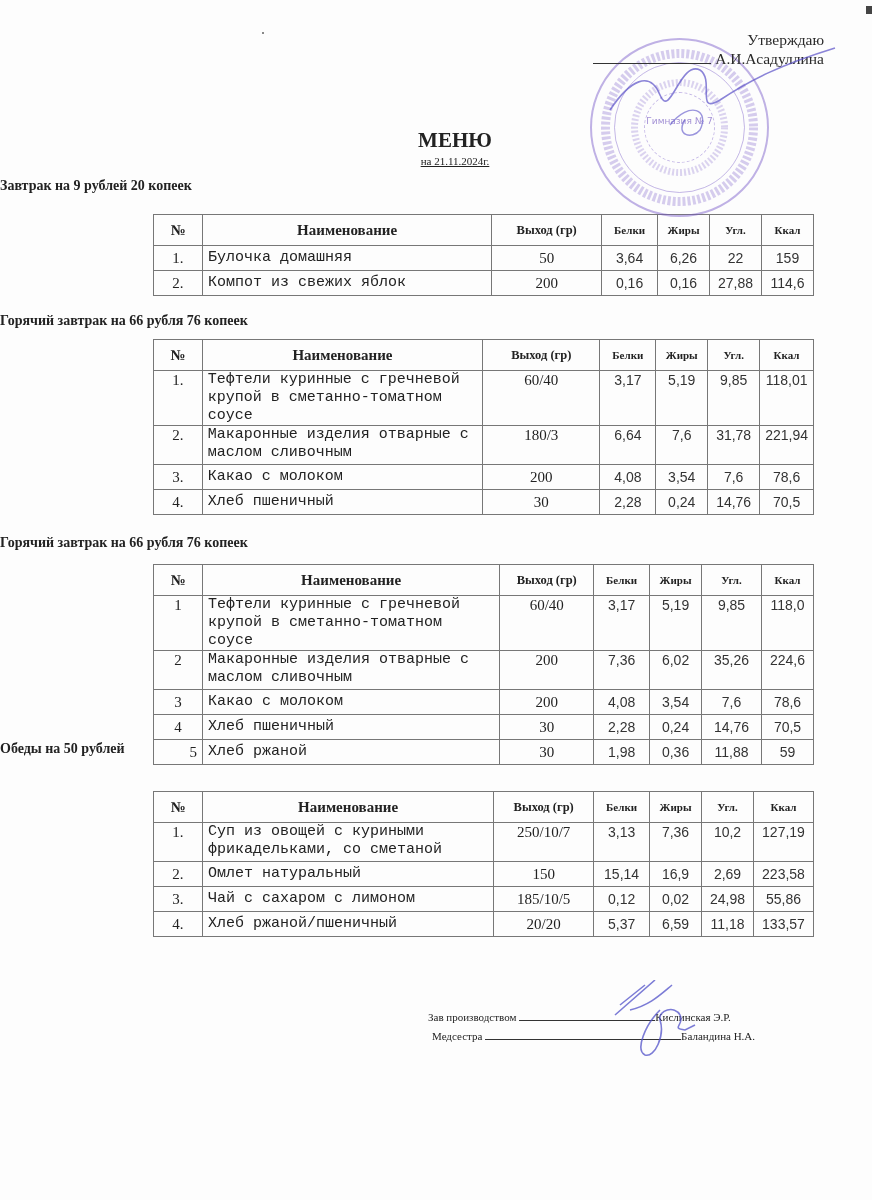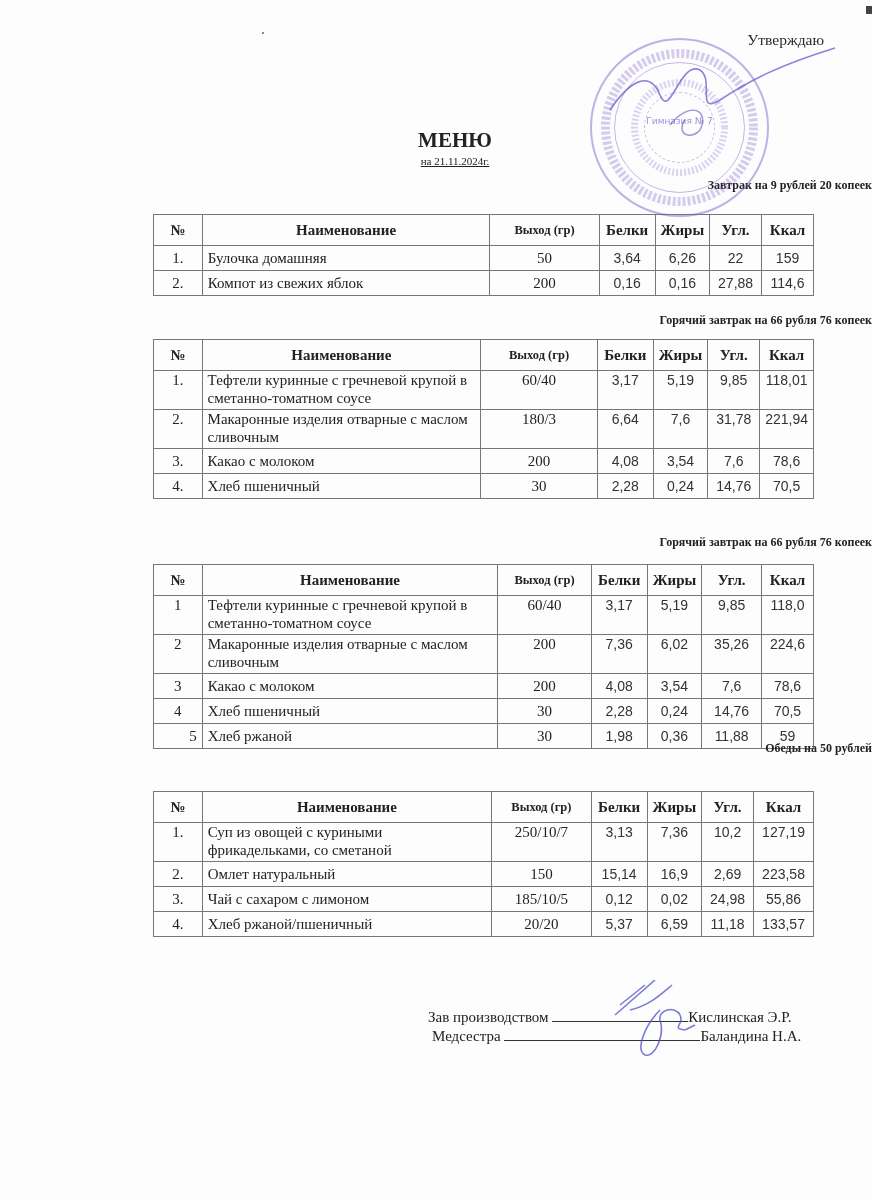--- a/index.html
+++ b/index.html
@@ -30,40 +30,40 @@
     position:absolute; left:0; right:0; top:76px; text-align:center; font-size:9px;
     color:rgba(110,80,190,0.75); font-family:"DejaVu Sans", sans-serif;
   }
   .stamp svg { position:absolute; left:0; top:0; }
   .head-title {
     position:absolute; left:0; width:872px; top:128px; text-align:center;padding-left:19px;
   }
   .head-title .t1 { font-weight:bold; font-size:21px; line-height:24px; }
   .head-title .t2 { font-size:11px; text-decoration:underline; line-height:18px; }
   .section-title {
-    position:absolute; left:0; width:872px; text-align:right; font-weight:bold; font-size:12px;
+    position:absolute; left:0; width:872px; text-align:left; font-weight:bold; font-size:14px;
   }
   table.menu {
     position:absolute; left:153px; width:661px; border-collapse:collapse; font-size:15px;
   }
   table.menu th, table.menu td {
     border:1px solid #777; padding:0 5px; vertical-align:top; line-height:18px;
   }
   table.menu th { font-weight:bold; height:30px; vertical-align:middle; font-size:15px; }
-  table.menu th.small { font-size:15px; }
+  table.menu th.small { font-size:11px; }
   table.menu td.num { text-align:center; width:38px; }
-  table.menu td.name { text-align:left; }
+  table.menu td.name { text-align:left;font-family:Liberation Mono, monospace; }
   table.menu td.val {
     text-align:center; font-family:"Liberation Sans", "DejaVu Sans", sans-serif; font-size:14px; color:#333;
   }
   table.menu td.out { text-align:center; }
   table.menu tr.single td { height:24px; vertical-align:middle; }
   table.menu tr.double td { height:38px; }
   .signs {
-    position:absolute; left:420px; top:1008px; font-size:15px; line-height:19px; color:#222;
+    position:absolute; left:420px; top:1008px; font-size:11px; line-height:19px; color:#222;
   }
   .signs .row { white-space:nowrap; }
   .signs .line { display:inline-block; border-bottom:1px solid #333; height:12px; vertical-align:baseline; }
   .scribble { position:absolute; z-index:3; }
   .corner-mark { position:absolute; right:0; top:6px; width:6px; height:8px; background:#444; }
   .dot { position:absolute; width:2px; height:2px; background:#888; }
 </style>
 </head>
 <body>
 
@@ -80,20 +80,21 @@
   </svg>
 </div>
 
 <svg class="scribble" style="left:600px;top:40px;" width="240" height="100">
   <path d="M10 70 C 30 40, 50 30, 60 55 C 70 80, 80 20, 100 30 C 115 40, 95 75, 120 60 C 150 40, 180 25, 235 8" fill="none" stroke="rgba(90,80,200,0.7)" stroke-width="1.6"></path>
   <path d="M70 85 C 90 60, 110 70, 100 90 C 92 100, 75 95, 85 80" fill="none" stroke="rgba(90,80,200,0.6)" stroke-width="1.4"></path>
 </svg>
 
 <div class="approve">
   <div>Утверждаю</div>
+  <div><span class="sigline"></span><span>А.И.Асадуллина</span></div>
 </div>
 
 <div class="head-title">
   <div class="t1">МЕНЮ</div>
   <div class="t2">на 21.11.2024г.</div>
 </div>
 
 <div class="section-title" style="top:178px;">Завтрак на 9 рублей 20 копеек</div>
 <table class="menu" style="top:214px;">
   <colgroup>

